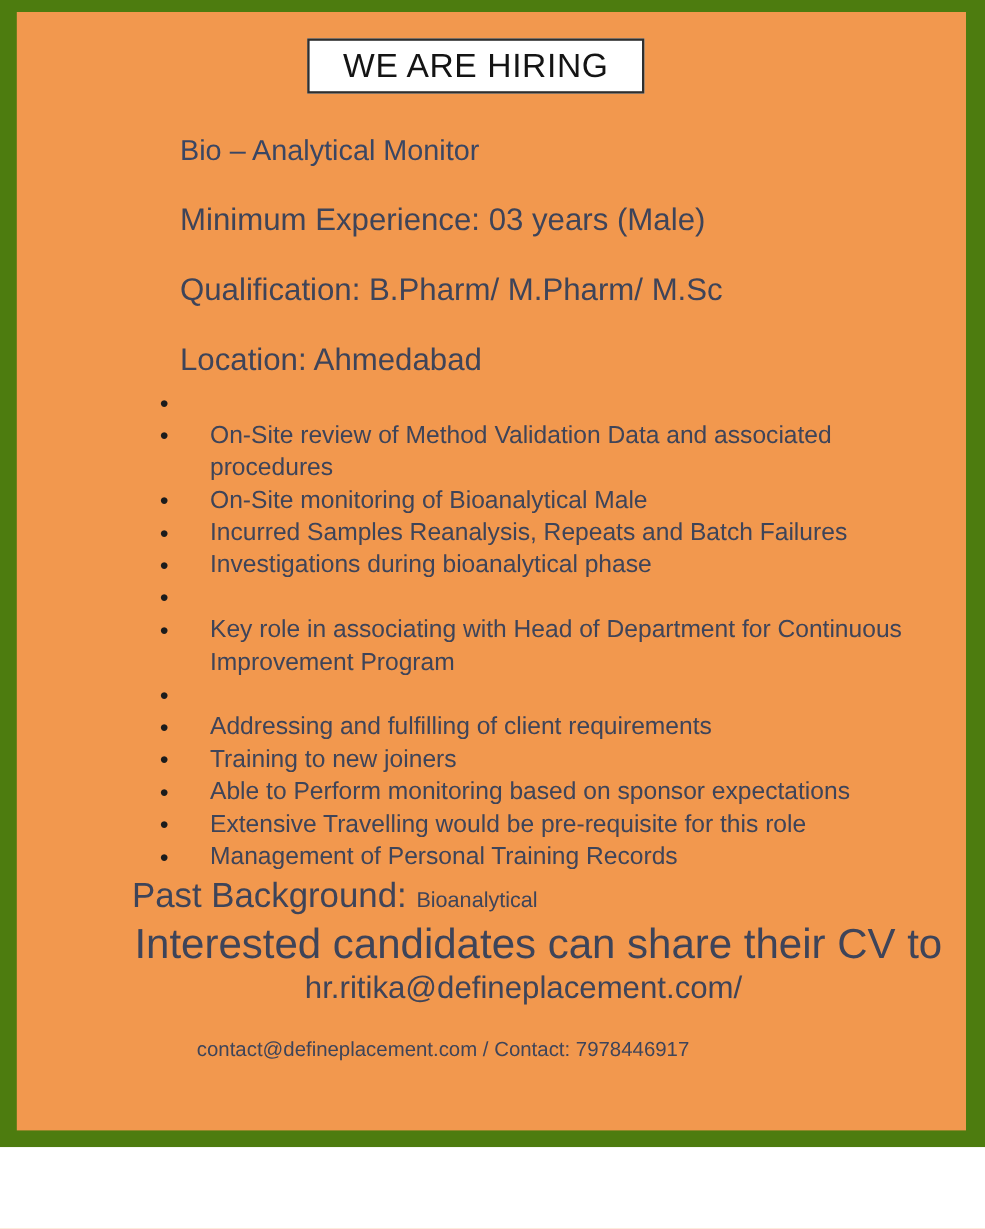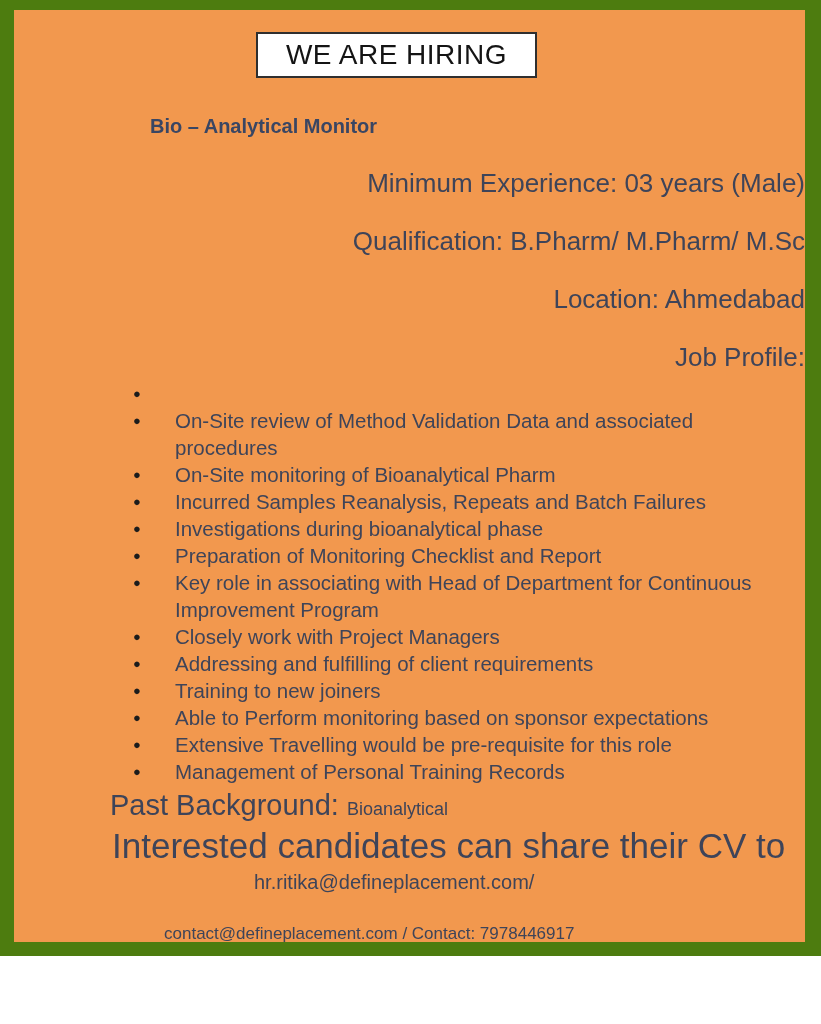--- a/index.html
+++ b/index.html
@@ -35,30 +35,29 @@
     border: 2px solid var(--banner-border, #2F2F2F);
     display: flex;
     align-items: center;
     justify-content: center;
     font-size: 28px;
     letter-spacing: 0.5px;
     color: var(--banner-text, #141414);
   }
   .title {
     margin: 34px 0 0 136px;
-    font-size: 20px;
+    font-size: 24px;
     line-height: 28px;
-    font-weight: bold;
+    font-weight: normal;
     color: var(--title-text, #3A4663);
   }
   .line {
     margin: 28px 0 0 136px;
     font-size: 26px;
     line-height: 30px;
-    text-align: right;
   }
   .bullets {
     margin-top: 8px;
     list-style: none;
   }
   .bullet {
     display: flex;
     align-items: flex-start;
     padding-left: 119px;
     padding-right: 6px;
@@ -79,21 +78,21 @@
     line-height: 33px;
   }
   .past-value { font-size: 18px; }
   .cta {
     margin: 3px 0 0 98px;
     font-size: 35px;
     line-height: 34px;
   }
   .email {
     margin: 6px 0 0 240px;
-    font-size: 20px;
+    font-size: 26px;
     line-height: 26px;
   }
   .contact {
     margin: 26px 0 0 150px;
     font-size: 17px;
     line-height: 26px;
   }
 </style>
 </head>
 <body>
@@ -106,61 +105,58 @@
     </div>
 
     <h1 class="title">Bio – Analytical Monitor</h1>
 
     <p class="line">Minimum Experience: 03 years (Male)</p>
 
     <p class="line">Qualification: B.Pharm/ M.Pharm/ M.Sc</p>
 
     <p class="line">Location: Ahmedabad</p>
 
-    <p class="line">Job Profile:</p>
 
     <ul class="bullets">
 
         <li class="bullet">
           <span class="dot">●</span>
         </li>
 
         <li class="bullet">
           <span class="dot">●</span>
           <span class="bullet-text">On-Site review of Method Validation Data and associated procedures</span>
         </li>
 
         <li class="bullet">
           <span class="dot">●</span>
-          <span class="bullet-text">On-Site monitoring of Bioanalytical Pharm</span>
+          <span class="bullet-text">On-Site monitoring of Bioanalytical Male</span>
         </li>
 
         <li class="bullet">
           <span class="dot">●</span>
           <span class="bullet-text">Incurred Samples Reanalysis, Repeats and Batch Failures</span>
         </li>
 
         <li class="bullet">
           <span class="dot">●</span>
           <span class="bullet-text">Investigations during bioanalytical phase</span>
         </li>
 
         <li class="bullet">
           <span class="dot">●</span>
-          <span class="bullet-text">Preparation of Monitoring Checklist and Report</span>
         </li>
 
         <li class="bullet">
           <span class="dot">●</span>
           <span class="bullet-text">Key role in associating with Head of Department for Continuous Improvement Program</span>
         </li>
 
         <li class="bullet">
           <span class="dot">●</span>
-          <span class="bullet-text">Closely work with Project Managers</span>
         </li>
 
         <li class="bullet">
           <span class="dot">●</span>
           <span class="bullet-text">Addressing and fulfilling of client requirements</span>
         </li>
 
         <li class="bullet">
           <span class="dot">●</span>
           <span class="bullet-text">Training to new joiners</span>

